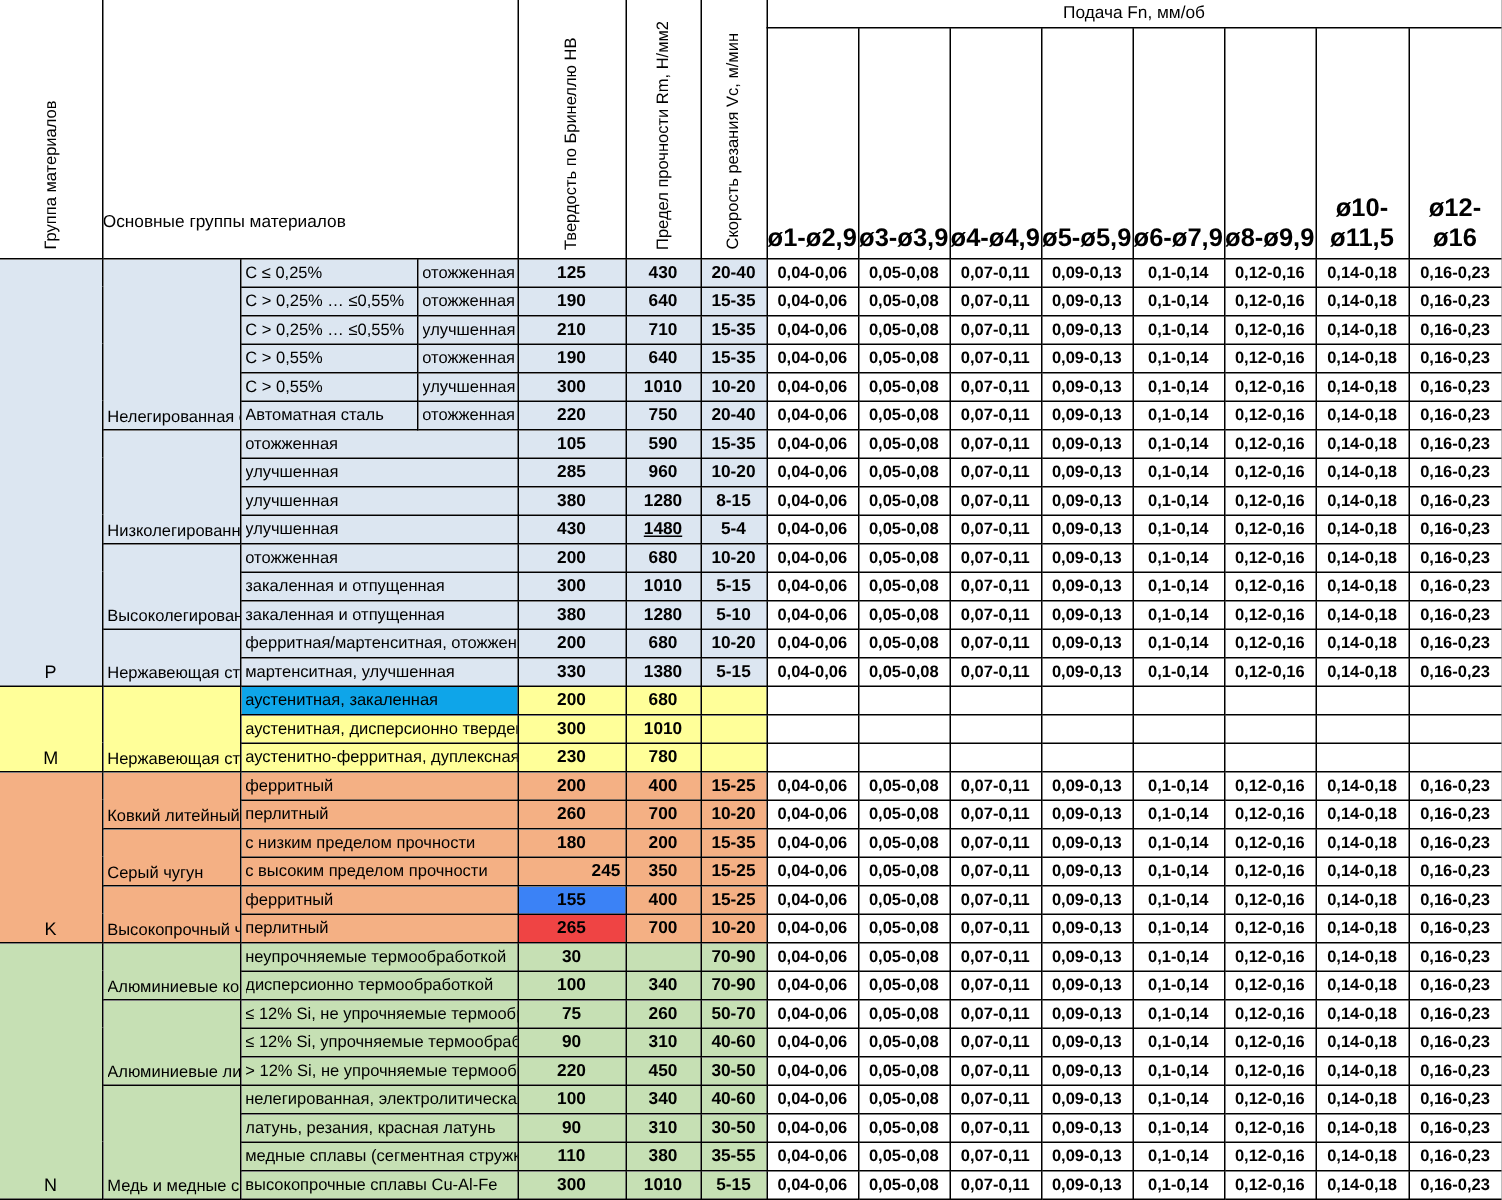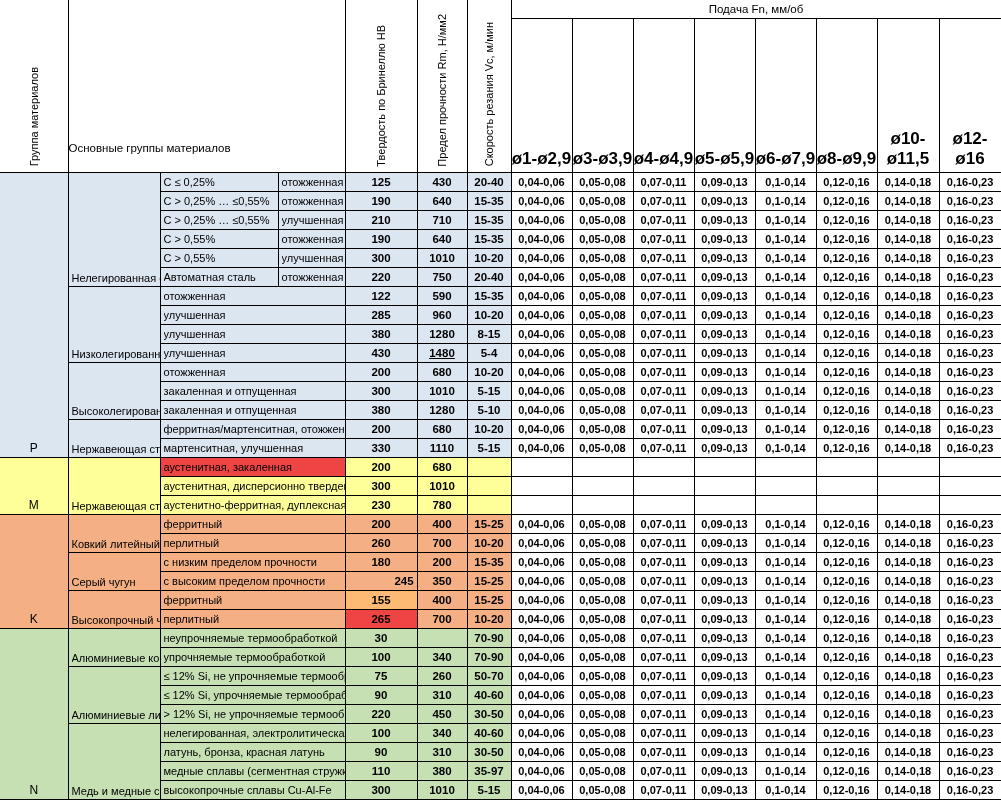--- a/index.html
+++ b/index.html
@@ -203,21 +203,21 @@
           <td class="feed">0,14-0,18</td>
           <td class="feed">0,16-0,23</td>
         </tr>
         <tr>
           <td class="subgroup-cell" rowspan="4" style="background: rgb(220, 230, 241);">
             <div class="clip">Низколегированная сталь</div>
           </td>
           <td class="detail" colspan="2" style="background: rgb(220, 230, 241);">
             <div class="clip">отожженная</div>
           </td>
-          <td class="val" style="background: rgb(220, 230, 241);">122</td>
+          <td class="val" style="background: rgb(220, 230, 241);">105</td>
           <td class="val" style="background: rgb(220, 230, 241);">590</td>
           <td class="val" style="background: rgb(220, 230, 241);">15-35</td>
           <td class="feed">0,04-0,06</td>
           <td class="feed">0,05-0,08</td>
           <td class="feed">0,07-0,11</td>
           <td class="feed">0,09-0,13</td>
           <td class="feed">0,1-0,14</td>
           <td class="feed">0,12-0,16</td>
           <td class="feed">0,14-0,18</td>
           <td class="feed">0,16-0,23</td>
@@ -338,37 +338,37 @@
           <td class="feed">0,1-0,14</td>
           <td class="feed">0,12-0,16</td>
           <td class="feed">0,14-0,18</td>
           <td class="feed">0,16-0,23</td>
         </tr>
         <tr>
           <td class="detail" colspan="2" style="background: rgb(220, 230, 241);">
             <div class="clip">мартенситная, улучшенная</div>
           </td>
           <td class="val" style="background: rgb(220, 230, 241);">330</td>
-          <td class="val" style="background: rgb(220, 230, 241);">1110</td>
+          <td class="val" style="background: rgb(220, 230, 241);">1380</td>
           <td class="val" style="background: rgb(220, 230, 241);">5-15</td>
           <td class="feed">0,04-0,06</td>
           <td class="feed">0,05-0,08</td>
           <td class="feed">0,07-0,11</td>
           <td class="feed">0,09-0,13</td>
           <td class="feed">0,1-0,14</td>
           <td class="feed">0,12-0,16</td>
           <td class="feed">0,14-0,18</td>
           <td class="feed">0,16-0,23</td>
         </tr>
         <tr>
           <td class="group-cell no-left" rowspan="3" style="background: rgb(255, 255, 153);">M</td>
           <td class="subgroup-cell" rowspan="3" style="background: rgb(255, 255, 153);">
             <div class="clip">Нержавеющая сталь</div>
           </td>
-          <td class="detail" colspan="2" style="background: #ef4444; margin-top: 28px;">
+          <td class="detail" colspan="2" style="background: #0ea5e9; margin-top: 28px;">
             <div class="clip">аустенитная, закаленная</div>
           </td>
           <td class="val" style="background: rgb(255, 255, 153);">200</td>
           <td class="val" style="background: rgb(255, 255, 153);">680</td>
           <td class="val" style="background: rgb(255, 255, 153);"></td>
           <td class="feed"></td>
           <td class="feed"></td>
           <td class="feed"></td>
           <td class="feed"></td>
           <td class="feed"></td>
@@ -479,21 +479,21 @@
           <td class="feed">0,14-0,18</td>
           <td class="feed">0,16-0,23</td>
         </tr>
         <tr>
           <td class="subgroup-cell" rowspan="2" style="background: rgb(244, 176, 132);">
             <div class="clip">Высокопрочный чугун</div>
           </td>
           <td class="detail" colspan="2" style="background: rgb(244, 176, 132);">
             <div class="clip">ферритный</div>
           </td>
-          <td class="val" style="background: #fdba74;">155</td>
+          <td class="val" style="background: #3b82f6;">155</td>
           <td class="val" style="background: rgb(244, 176, 132);">400</td>
           <td class="val" style="background: rgb(244, 176, 132);">15-25</td>
           <td class="feed">0,04-0,06</td>
           <td class="feed">0,05-0,08</td>
           <td class="feed">0,07-0,11</td>
           <td class="feed">0,09-0,13</td>
           <td class="feed">0,1-0,14</td>
           <td class="feed">0,12-0,16</td>
           <td class="feed">0,14-0,18</td>
           <td class="feed">0,16-0,23</td>
@@ -529,21 +529,21 @@
           <td class="feed">0,05-0,08</td>
           <td class="feed">0,07-0,11</td>
           <td class="feed">0,09-0,13</td>
           <td class="feed">0,1-0,14</td>
           <td class="feed">0,12-0,16</td>
           <td class="feed">0,14-0,18</td>
           <td class="feed">0,16-0,23</td>
         </tr>
         <tr>
           <td class="detail" colspan="2" style="background: rgb(198, 224, 180);">
-            <div class="clip">упрочняемые термообработкой</div>
+            <div class="clip">дисперсионно термообработкой</div>
           </td>
           <td class="val" style="background: rgb(198, 224, 180);">100</td>
           <td class="val" style="background: rgb(198, 224, 180);">340</td>
           <td class="val" style="background: rgb(198, 224, 180);">70-90</td>
           <td class="feed">0,04-0,06</td>
           <td class="feed">0,05-0,08</td>
           <td class="feed">0,07-0,11</td>
           <td class="feed">0,09-0,13</td>
           <td class="feed">0,1-0,14</td>
           <td class="feed">0,12-0,16</td>
@@ -615,41 +615,41 @@
           <td class="feed">0,05-0,08</td>
           <td class="feed">0,07-0,11</td>
           <td class="feed">0,09-0,13</td>
           <td class="feed">0,1-0,14</td>
           <td class="feed">0,12-0,16</td>
           <td class="feed">0,14-0,18</td>
           <td class="feed">0,16-0,23</td>
         </tr>
         <tr>
           <td class="detail" colspan="2" style="background: rgb(198, 224, 180);">
-            <div class="clip">латунь, бронза, красная латунь</div>
+            <div class="clip">латунь, резания, красная латунь</div>
           </td>
           <td class="val" style="background: rgb(198, 224, 180);">90</td>
           <td class="val" style="background: rgb(198, 224, 180);">310</td>
           <td class="val" style="background: rgb(198, 224, 180);">30-50</td>
           <td class="feed">0,04-0,06</td>
           <td class="feed">0,05-0,08</td>
           <td class="feed">0,07-0,11</td>
           <td class="feed">0,09-0,13</td>
           <td class="feed">0,1-0,14</td>
           <td class="feed">0,12-0,16</td>
           <td class="feed">0,14-0,18</td>
           <td class="feed">0,16-0,23</td>
         </tr>
         <tr>
           <td class="detail" colspan="2" style="background: rgb(198, 224, 180);">
             <div class="clip">медные сплавы (сегментная стружка)</div>
           </td>
           <td class="val" style="background: rgb(198, 224, 180);">110</td>
           <td class="val" style="background: rgb(198, 224, 180);">380</td>
-          <td class="val" style="background: rgb(198, 224, 180);">35-97</td>
+          <td class="val" style="background: rgb(198, 224, 180);">35-55</td>
           <td class="feed">0,04-0,06</td>
           <td class="feed">0,05-0,08</td>
           <td class="feed">0,07-0,11</td>
           <td class="feed">0,09-0,13</td>
           <td class="feed">0,1-0,14</td>
           <td class="feed">0,12-0,16</td>
           <td class="feed">0,14-0,18</td>
           <td class="feed">0,16-0,23</td>
         </tr>
         <tr>

